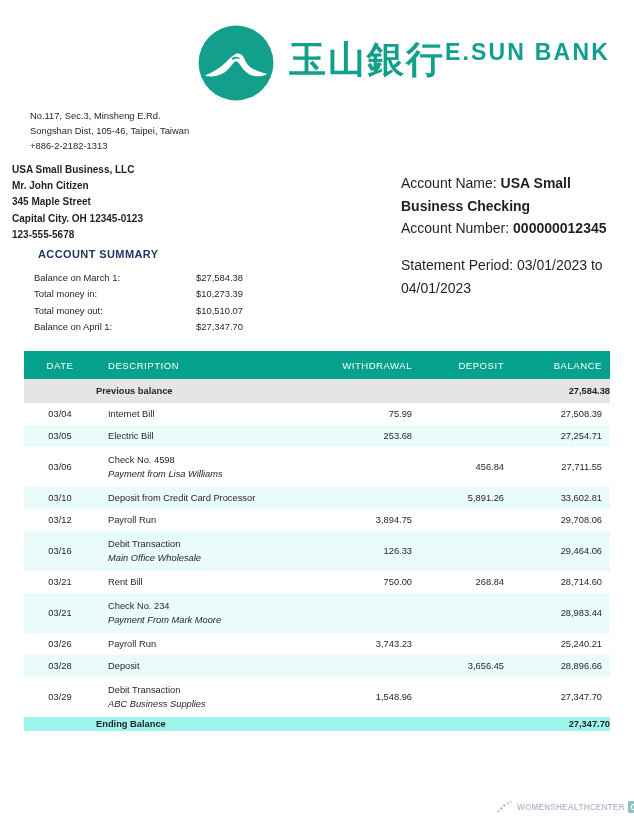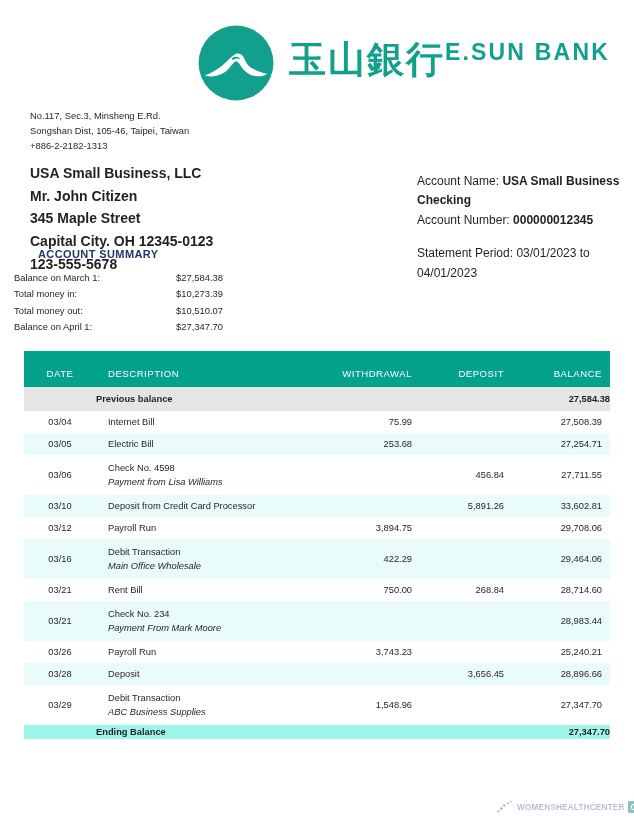--- a/index.html
+++ b/index.html
@@ -52,49 +52,49 @@
   
   .bank-address {
     position: absolute;
     left: 30px; top: 108px;
     font-size: 9.4px;
     line-height: 1.62;
     color: #231f20;
   }
   .customer-address {
     position: absolute;
-    left: 30px; top: 162px;
+    left: 12px; top: 162px;
+    font-size: 10px;
+    line-height: 1.62;
+    font-weight: bold;
+    color: #231f20;
+  }
+
+  
+  .account-meta {
+    position: absolute;
+    left: 401px; top: 172px;
     font-size: 14px;
     line-height: 1.62;
-    font-weight: bold;
-    color: #231f20;
-  }
-
-  
-  .account-meta {
-    position: absolute;
-    left: 417px; top: 172px;
-    font-size: 12px;
-    line-height: 1.62;
   }
   .account-meta .val { font-weight: bold; }
   .account-meta .period { margin-top: 14px; display: block; }
 
   
   .summary-title {
     position: absolute;
     left: 38px; top: 248px;
     font-size: 11px;
     font-weight: bold;
     letter-spacing: 0.4px;
     color: #1f3864;
   }
   .summary-table {
     position: absolute;
-    left: 14px; top: 273px;
+    left: 34px; top: 273px;
     font-size: 9.4px;
     line-height: 1.0;
     border-collapse: collapse;
   }
   .summary-table td { padding: 0 0 7px 0; vertical-align: top; }
   .summary-table td.lbl { width: 162px; }
   .summary-table td.amt { width: 100px; }
 
   
   .txn-table {
@@ -103,21 +103,21 @@
     width: 586px;
     border-collapse: collapse;
     font-size: 9.3px;
   }
   .txn-table thead th {
     background: #04a18c;
     color: #ffffff;
     font-size: 9.6px;
     font-weight: normal;
     letter-spacing: 0.5px;
-    padding: 17px 0 8px 0;
+    padding: 8px 0 8px 0;
     height: 28px;
   }
   th.c-date   { width: 72px;  text-align: center; }
   th.c-desc   { width: 220px; text-align: left; padding-left: 12px !important; }
   th.c-with   { width: 108px; text-align: right; padding-right: 12px !important; }
   th.c-dep    { width: 92px;  text-align: right; padding-right: 12px !important; }
   th.c-bal    { width: 94px;  text-align: right; padding-right: 8px !important; }
 
   .txn-table td {
     padding: 6px 0;
@@ -292,21 +292,21 @@
       <tr class="row-plain">
         <td class="d-date">03/12</td>
         <td class="d-desc">Payroll Run</td>
         <td class="d-with">3,894.75</td>
         <td class="d-dep"></td>
         <td class="d-bal">29,708.06</td>
       </tr>
       <tr class="row-alt two-line">
         <td class="d-date">03/16</td>
         <td class="d-desc">Debit Transaction<span class="sub-desc">Main Office Wholesale</span></td>
-        <td class="d-with">422.29</td>
+        <td class="d-with">126.33</td>
         <td class="d-dep"></td>
         <td class="d-bal">29,464.06</td>
       </tr>
       <tr class="row-plain">
         <td class="d-date">03/21</td>
         <td class="d-desc">Rent Bill</td>
         <td class="d-with">750.00</td>
         <td class="d-dep">268.84</td>
         <td class="d-bal">28,714.60</td>
       </tr>

